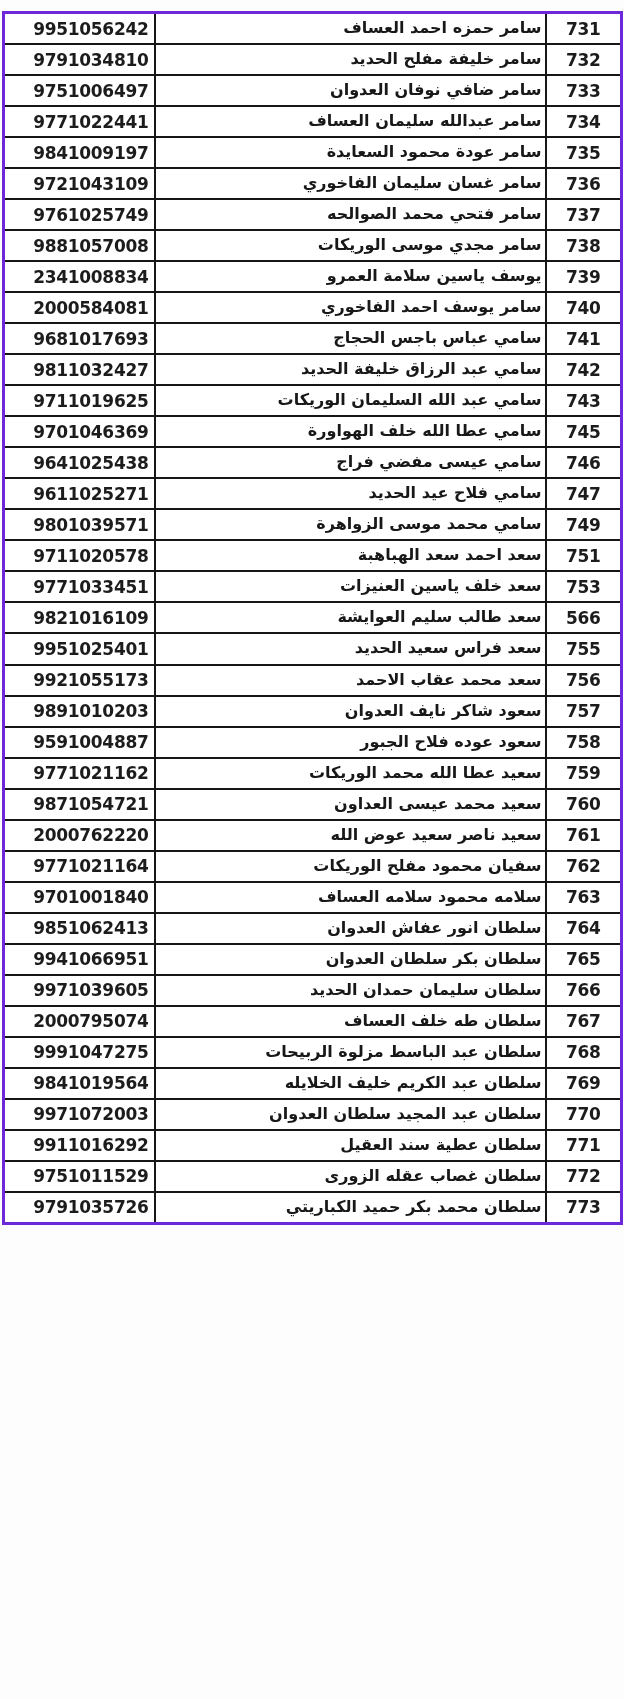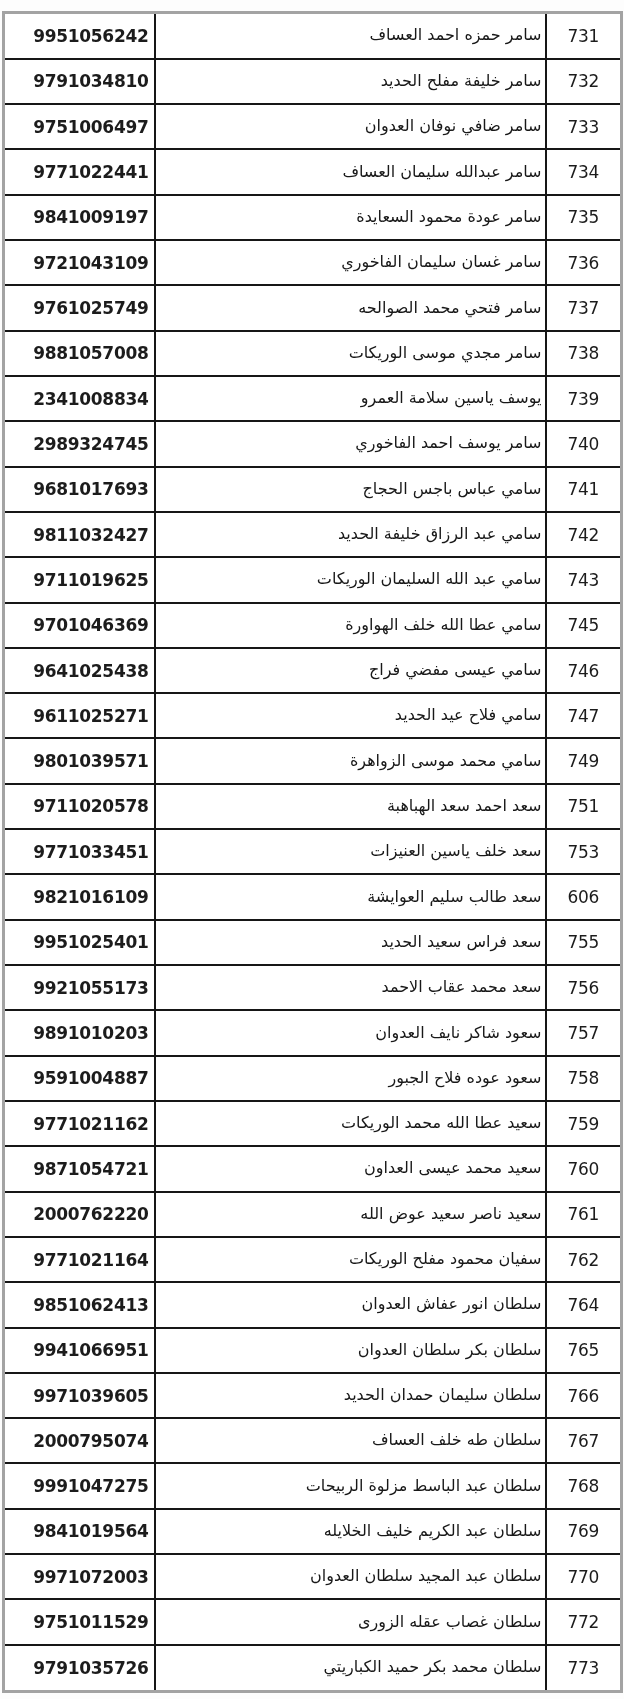--- a/index.html
+++ b/index.html
@@ -18,25 +18,25 @@
   .page {
     position: absolute;
     inset: 0;
     background: #fdfdfd;
   }
   table.roster {
     position: absolute;
     left: 2px;
     top: 11px;
     width: 618px;
-    height: 1682px;
+    height: 1214px;
     border-collapse: collapse;
     table-layout: fixed;
     background: #ffffff;
-    border: 3px solid #a3a3a3;
+    border: 3px solid #6d28d9;
   }
   col.c-id    { width: 151px; }
   col.c-name  { width: 391px; }
   col.c-index { width: 76px;  }
   td.cell {
     border: 2px solid #161616;
     vertical-align: middle;
     overflow: hidden;
     white-space: nowrap;
   }
@@ -46,28 +46,28 @@
     font-size: 17px;
     font-weight: 700;
     letter-spacing: -0.3px;
     color: #1c1c1c;
   }
   td.name-cell {
     direction: rtl;
     text-align: right;
     padding: 0 3px 2px 4px;
     font-size: 16px;
-    font-weight: 400;
+    font-weight: 700;
     color: #181818;
   }
   td.index-cell {
     text-align: center;
     padding: 0 2px;
     font-size: 17px;
-    font-weight: 400;
+    font-weight: 700;
     letter-spacing: -0.3px;
     color: #1c1c1c;
   }
 </style>
 </head>
 <body>
 
 <div class="page">
   <table class="roster">
     <colgroup>
@@ -124,21 +124,21 @@
     <td class="cell index-cell">738</td>
   </tr>
 
   <tr>
     <td class="cell id-cell">2341008834</td>
     <td class="cell name-cell">يوسف ياسين سلامة العمرو</td>
     <td class="cell index-cell">739</td>
   </tr>
 
   <tr>
-    <td class="cell id-cell">2989324745</td>
+    <td class="cell id-cell">2000584081</td>
     <td class="cell name-cell">سامر يوسف احمد الفاخوري</td>
     <td class="cell index-cell">740</td>
   </tr>
 
   <tr>
     <td class="cell id-cell">9681017693</td>
     <td class="cell name-cell">سامي عباس باجس الحجاج</td>
     <td class="cell index-cell">741</td>
   </tr>
 
@@ -190,21 +190,21 @@
 
   <tr>
     <td class="cell id-cell">9771033451</td>
     <td class="cell name-cell">سعد خلف ياسين العنيزات</td>
     <td class="cell index-cell">753</td>
   </tr>
 
   <tr>
     <td class="cell id-cell">9821016109</td>
     <td class="cell name-cell">سعد طالب سليم العوايشة</td>
-    <td class="cell index-cell">606</td>
+    <td class="cell index-cell">566</td>
   </tr>
 
   <tr>
     <td class="cell id-cell">9951025401</td>
     <td class="cell name-cell">سعد فراس سعيد الحديد</td>
     <td class="cell index-cell">755</td>
   </tr>
 
   <tr>
     <td class="cell id-cell">9921055173</td>
@@ -241,20 +241,25 @@
     <td class="cell name-cell">سعيد ناصر سعيد عوض الله</td>
     <td class="cell index-cell">761</td>
   </tr>
 
   <tr>
     <td class="cell id-cell">9771021164</td>
     <td class="cell name-cell">سفيان محمود مفلح الوريكات</td>
     <td class="cell index-cell">762</td>
   </tr>
 
+  <tr>
+    <td class="cell id-cell">9701001840</td>
+    <td class="cell name-cell">سلامه محمود سلامه العساف</td>
+    <td class="cell index-cell">763</td>
+  </tr>
 
   <tr>
     <td class="cell id-cell">9851062413</td>
     <td class="cell name-cell">سلطان انور عفاش العدوان</td>
     <td class="cell index-cell">764</td>
   </tr>
 
   <tr>
     <td class="cell id-cell">9941066951</td>
     <td class="cell name-cell">سلطان بكر سلطان العدوان</td>
@@ -284,20 +289,25 @@
     <td class="cell name-cell">سلطان عبد الكريم خليف الخلايله</td>
     <td class="cell index-cell">769</td>
   </tr>
 
   <tr>
     <td class="cell id-cell">9971072003</td>
     <td class="cell name-cell">سلطان عبد المجيد سلطان العدوان</td>
     <td class="cell index-cell">770</td>
   </tr>
 
+  <tr>
+    <td class="cell id-cell">9911016292</td>
+    <td class="cell name-cell">سلطان عطية سند العقيل</td>
+    <td class="cell index-cell">771</td>
+  </tr>
 
   <tr>
     <td class="cell id-cell">9751011529</td>
     <td class="cell name-cell">سلطان غصاب عقله الزورى</td>
     <td class="cell index-cell">772</td>
   </tr>
 
   <tr>
     <td class="cell id-cell">9791035726</td>
     <td class="cell name-cell">سلطان محمد بكر حميد الكباريتي</td>

